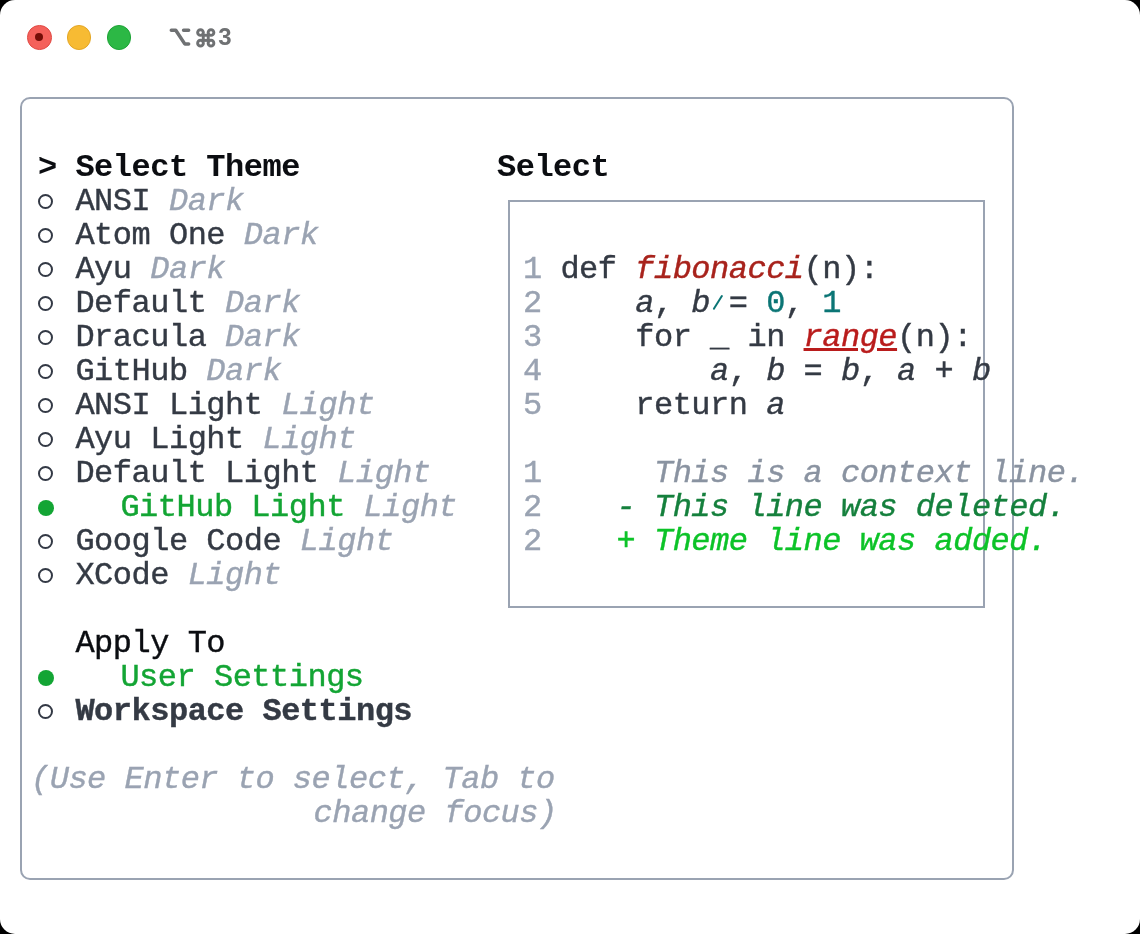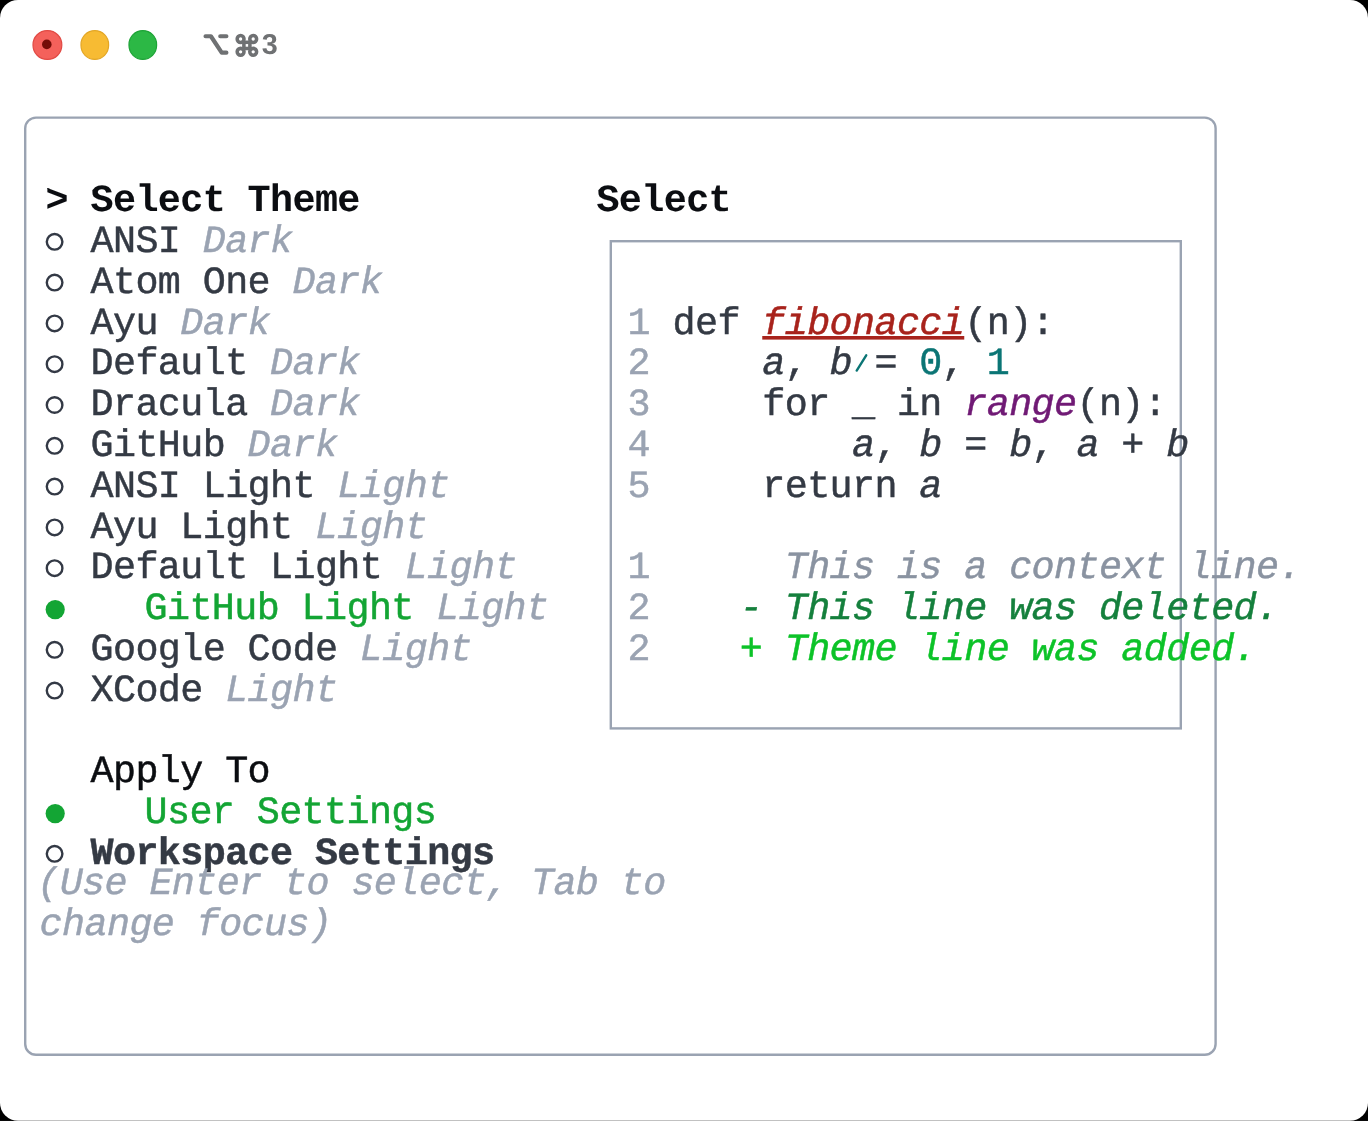--- a/index.html
+++ b/index.html
@@ -8,23 +8,23 @@
   .tl{position:absolute;border-radius:50%;box-sizing:border-box;}
   .mainbox{position:absolute;left:20px;top:97px;width:994px;height:783px;box-sizing:border-box;border:2px solid #9aa3b2;border-radius:10px;}
   .pvbox{position:absolute;left:508px;top:200px;width:477px;height:408px;box-sizing:border-box;border:2px solid #9aa3b2;}
   pre{margin:0;font-family:"Liberation Mono",monospace;font-size:32px;letter-spacing:-0.5px;line-height:34px;color:#343a44;-webkit-text-stroke:0.4px;}
   .gray{color:#9aa3b2;}
   .it{font-style:italic;}
   .grit{color:#9aa3b2;font-style:italic;}
   .grn{color:#13a534;margin-left:45px;}
   .blk{color:#0b0d11;}
   .bold{font-weight:bold;-webkit-text-stroke:0.05px;}
-  .red{color:#a8231c;text-decoration:underline;}
+  .red{color:#a8231c;}
   .teal{color:#0b7575;}
-  .blue{color:#701a75;}
+  .blue{color:#b91c1c;text-decoration:underline;}
   .delr{color:#15803d;}
   .addg{color:#0cc328;}
   .circ{position:absolute;left:37.9px;width:15.6px;height:15.6px;box-sizing:border-box;border:2.2px solid #333945;border-radius:50%;}
   .fcirc{position:absolute;left:37.7px;width:16px;height:16px;background:#13a534;border-radius:50%;}
 </style>
 </head>
 <body>
 <div class="win">
 
   <span class="tl" style="left:27px;top:25px;width:24.6px;height:24.6px;background:#f4615b;border:1.2px solid #e14a44;"></span>
@@ -61,21 +61,21 @@
   Default Light <span class="grit">Light</span>
   <span class="grn">GitHub Light</span> <span class="grit">Light</span>
   Google Code <span class="grit">Light</span>
   XCode <span class="grit">Light</span>
 
 <span class="blk">  Apply To</span>
 <span class="grn">  User Settings</span>
 <span style="color:#343a44;font-weight:bold;">  Workspace Settings</span>
 </pre>
 
-  <pre class="grit" style="position:absolute;left:31px;top:720px;">(Use Enter to select, Tab to
+  <pre class="grit" style="position:absolute;left:31px;top:763px;text-align:right;">(Use Enter to select, Tab to
 <span style="position:relative;left:2px;margin-top:12px;">change focus)</span></pre>
 
   <span class="circ" style="top:193.9px;"></span>
   <span class="circ" style="top:227.9px;"></span>
   <span class="circ" style="top:261.9px;"></span>
   <span class="circ" style="top:295.9px;"></span>
   <span class="circ" style="top:329.9px;"></span>
   <span class="circ" style="top:363.9px;"></span>
   <span class="circ" style="top:397.9px;"></span>
   <span class="circ" style="top:431.9px;"></span>

